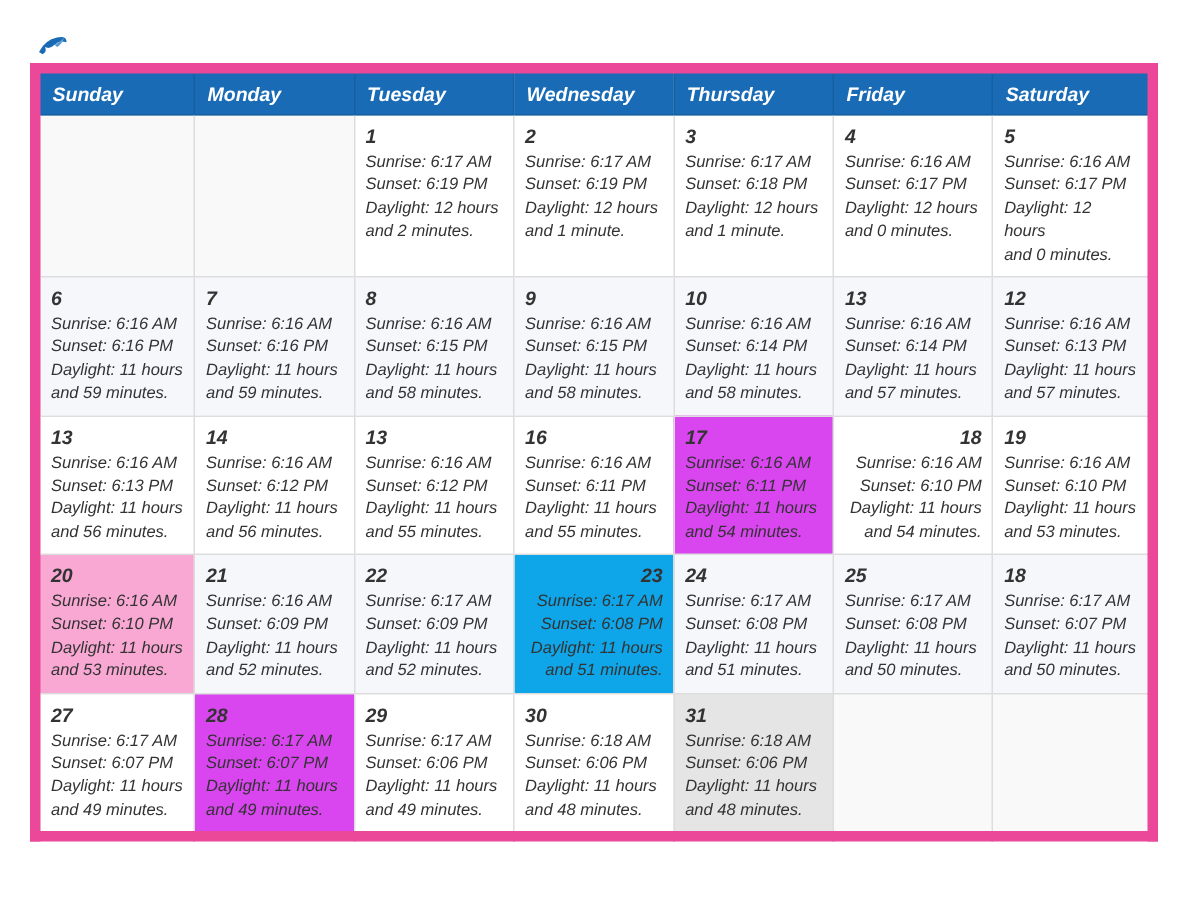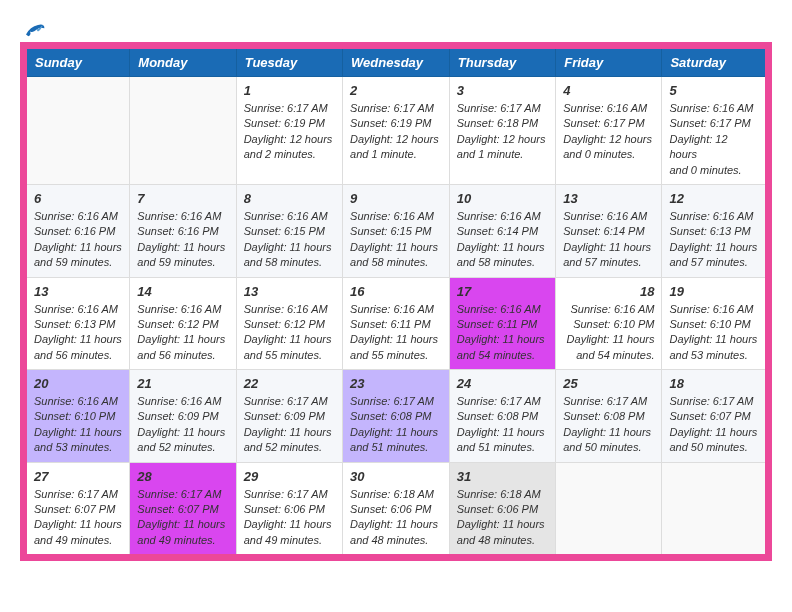--- a/index.html
+++ b/index.html
@@ -266,42 +266,42 @@
         </td>
         <td style="background: rgb(255, 255, 255);">
           <span class="day-number">19</span>
           <div class="day-detail" style="white-space: pre-line;">Sunrise: 6:16 AM
 Sunset: 6:10 PM
 Daylight: 11 hours
 and 53 minutes.</div>
         </td>
       </tr>
       <tr>
-        <td style="background: #c4b5fd;">
+        <td style="background: #f9a8d4;">
           <span class="day-number">20</span>
           <div class="day-detail" style="white-space: pre-line;">Sunrise: 6:16 AM
 Sunset: 6:10 PM
 Daylight: 11 hours
 and 53 minutes.</div>
         </td>
         <td style="background: rgb(245, 247, 250); margin-top: 37px;">
           <span class="day-number">21</span>
           <div class="day-detail" style="white-space: pre-line;">Sunrise: 6:16 AM
 Sunset: 6:09 PM
 Daylight: 11 hours
 and 52 minutes.</div>
         </td>
         <td style="background: rgb(245, 247, 250);">
           <span class="day-number">22</span>
           <div class="day-detail" style="white-space: pre-line;">Sunrise: 6:17 AM
 Sunset: 6:09 PM
 Daylight: 11 hours
 and 52 minutes.</div>
         </td>
-        <td style="background: #c4b5fd;">
+        <td style="background: #0ea5e9; text-align: right;">
           <span class="day-number">23</span>
           <div class="day-detail" style="white-space: pre-line;">Sunrise: 6:17 AM
 Sunset: 6:08 PM
 Daylight: 11 hours
 and 51 minutes.</div>
         </td>
         <td style="background: rgb(245, 247, 250);">
           <span class="day-number">24</span>
           <div class="day-detail" style="white-space: pre-line;">Sunrise: 6:17 AM
 Sunset: 6:08 PM

